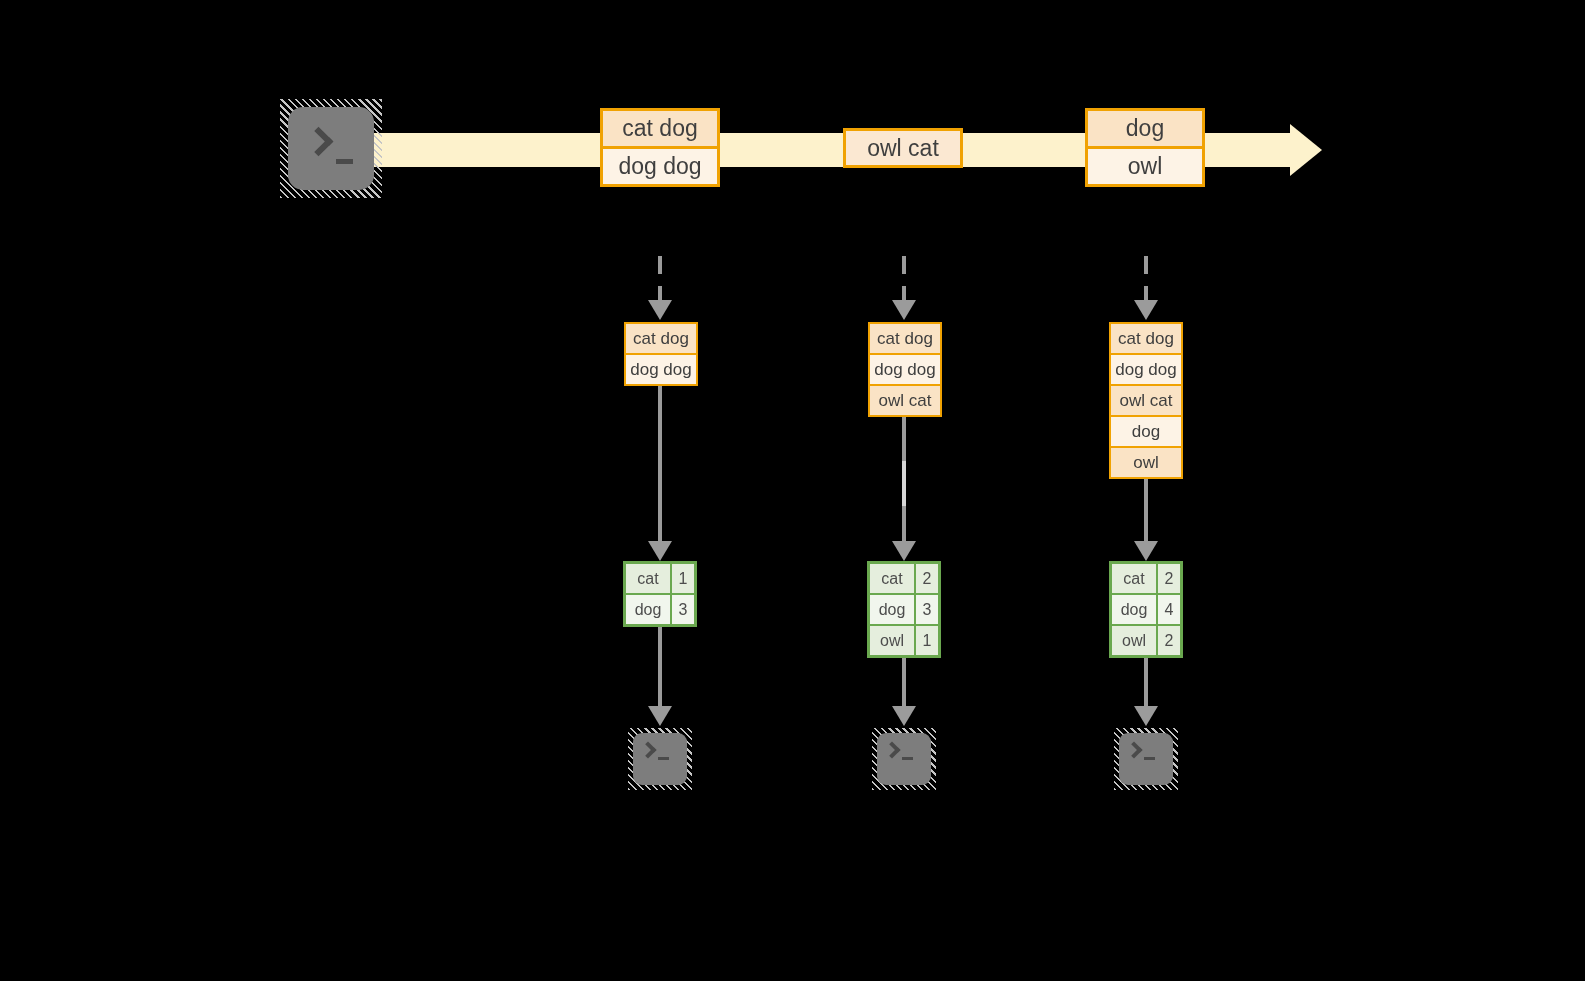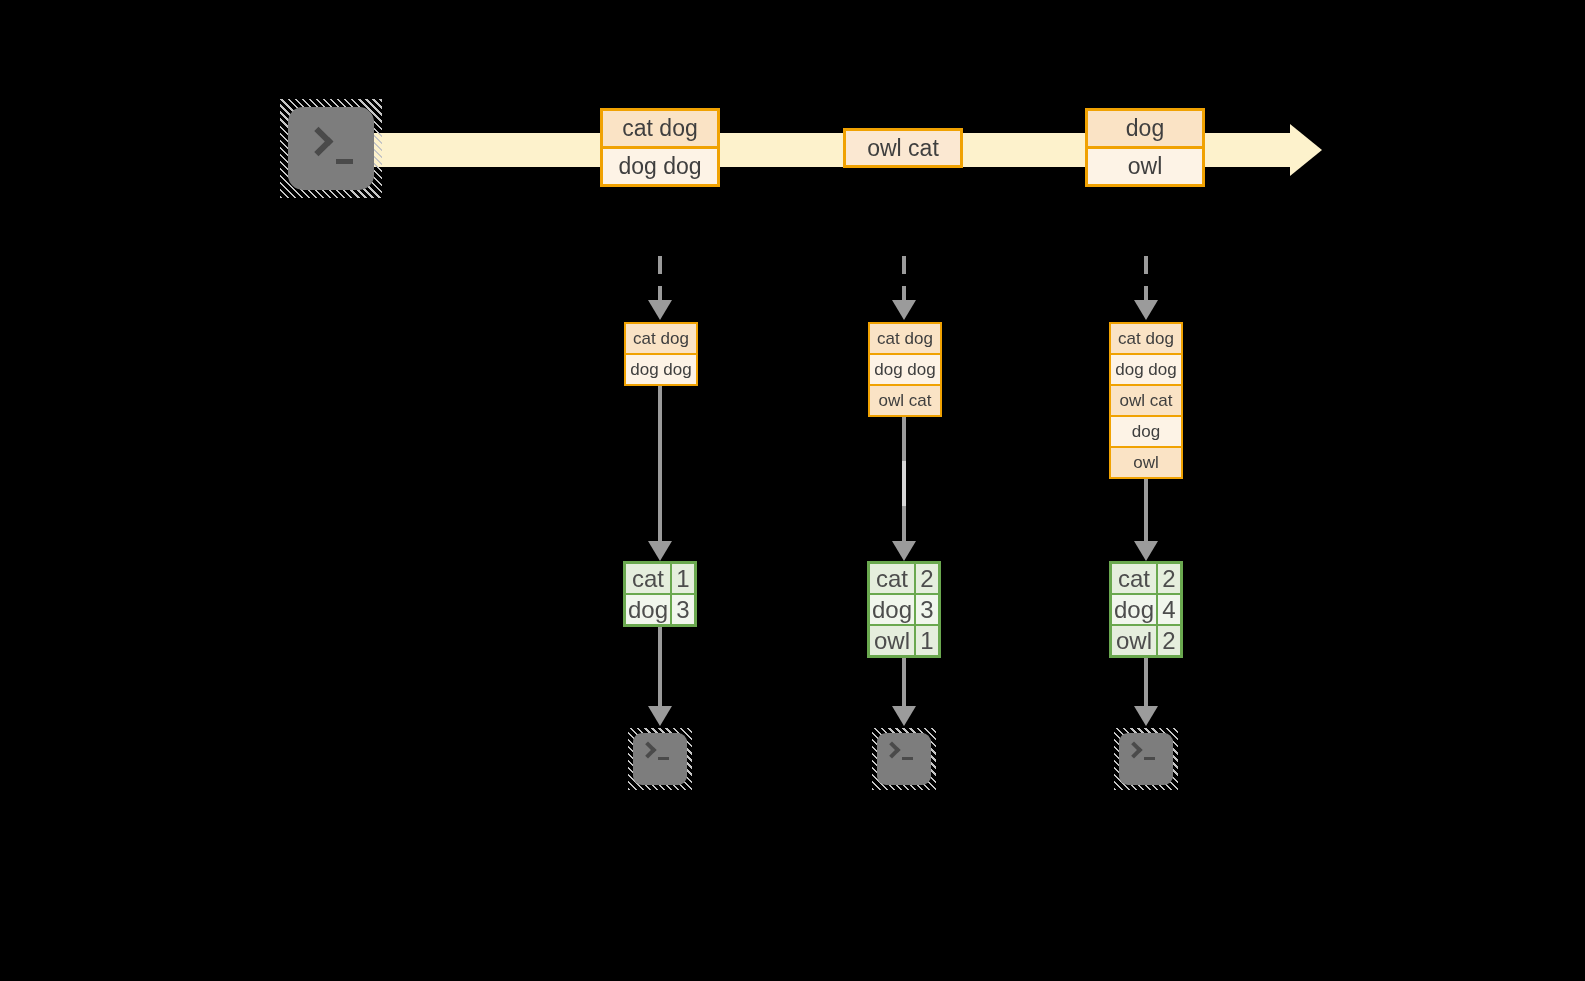--- a/index.html
+++ b/index.html
@@ -66,21 +66,21 @@
 
   
   .banner{left:693px;top:461px;width:430px;height:45px;background:#fff;z-index:5;
     display:flex;align-items:center;justify-content:center;font-size:30px;color:#3a3a3a;}
   .banner-line{left:902px;top:461px;width:4px;height:45px;background:#d6d6d6;z-index:6;}
 
   
   .ctable{display:grid;grid-template-columns:44px 22px;gap:2px;background:var(--green);
     border:3px solid var(--green);z-index:2;}
   .ccell{height:29px;display:flex;align-items:center;justify-content:center;
-    font-size:24px;line-height:1;color:#4d4d4d;}
+    font-size:16px;line-height:1;color:#4d4d4d;}
   .r-odd{background:var(--gdark);}
   .r-even{background:var(--glight);}
 </style>
 </head>
 <body>
 
 <div id="canvas">
 
   <div class="abs band"></div>
   <div class="abs band-head"></div>

